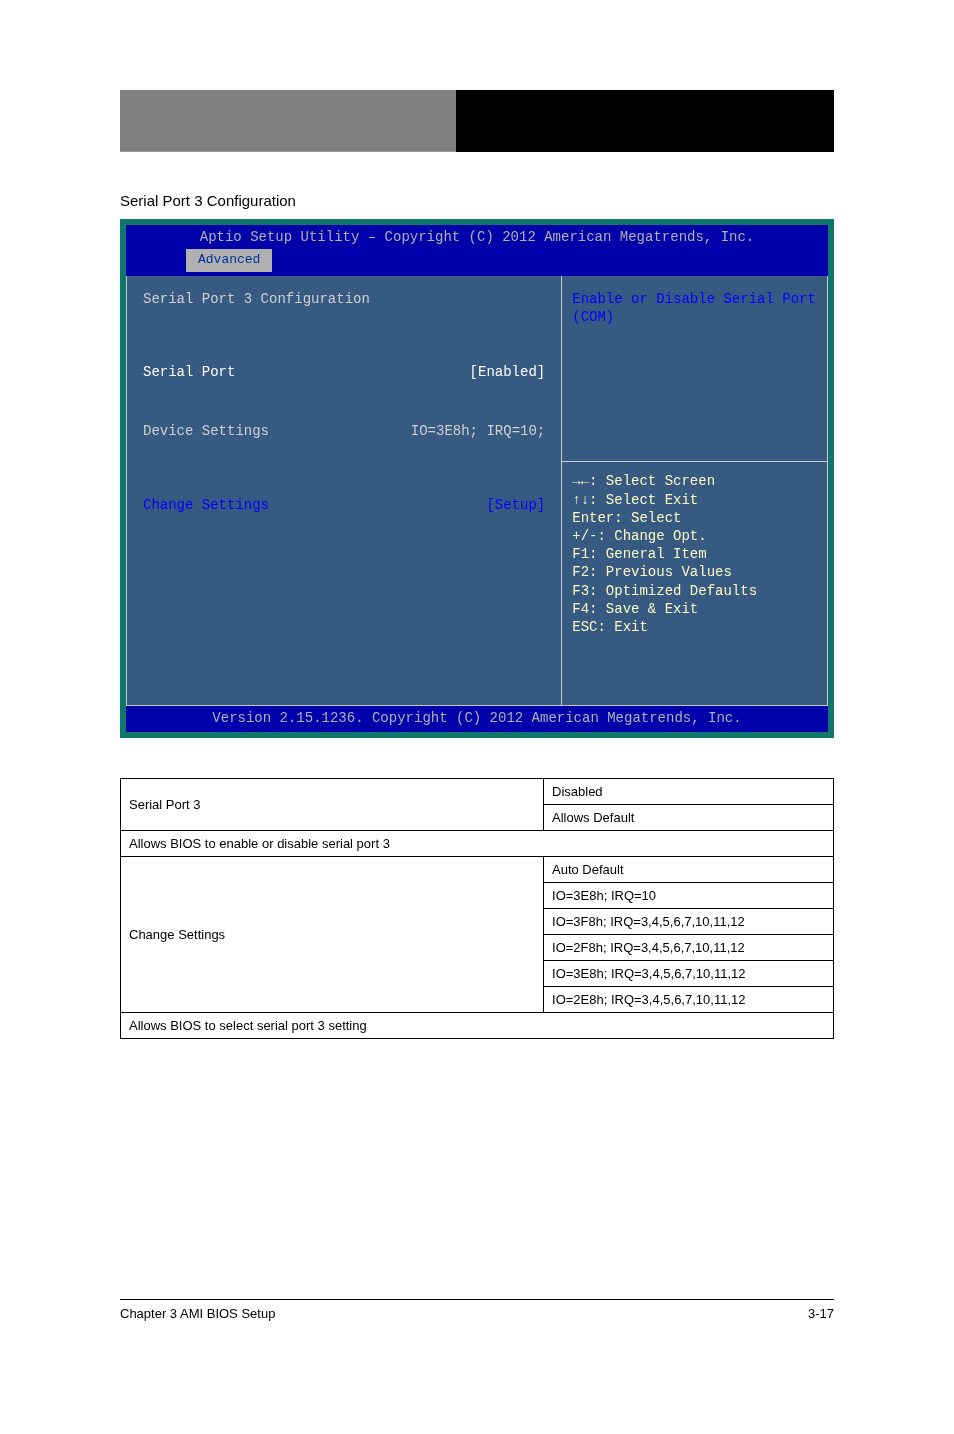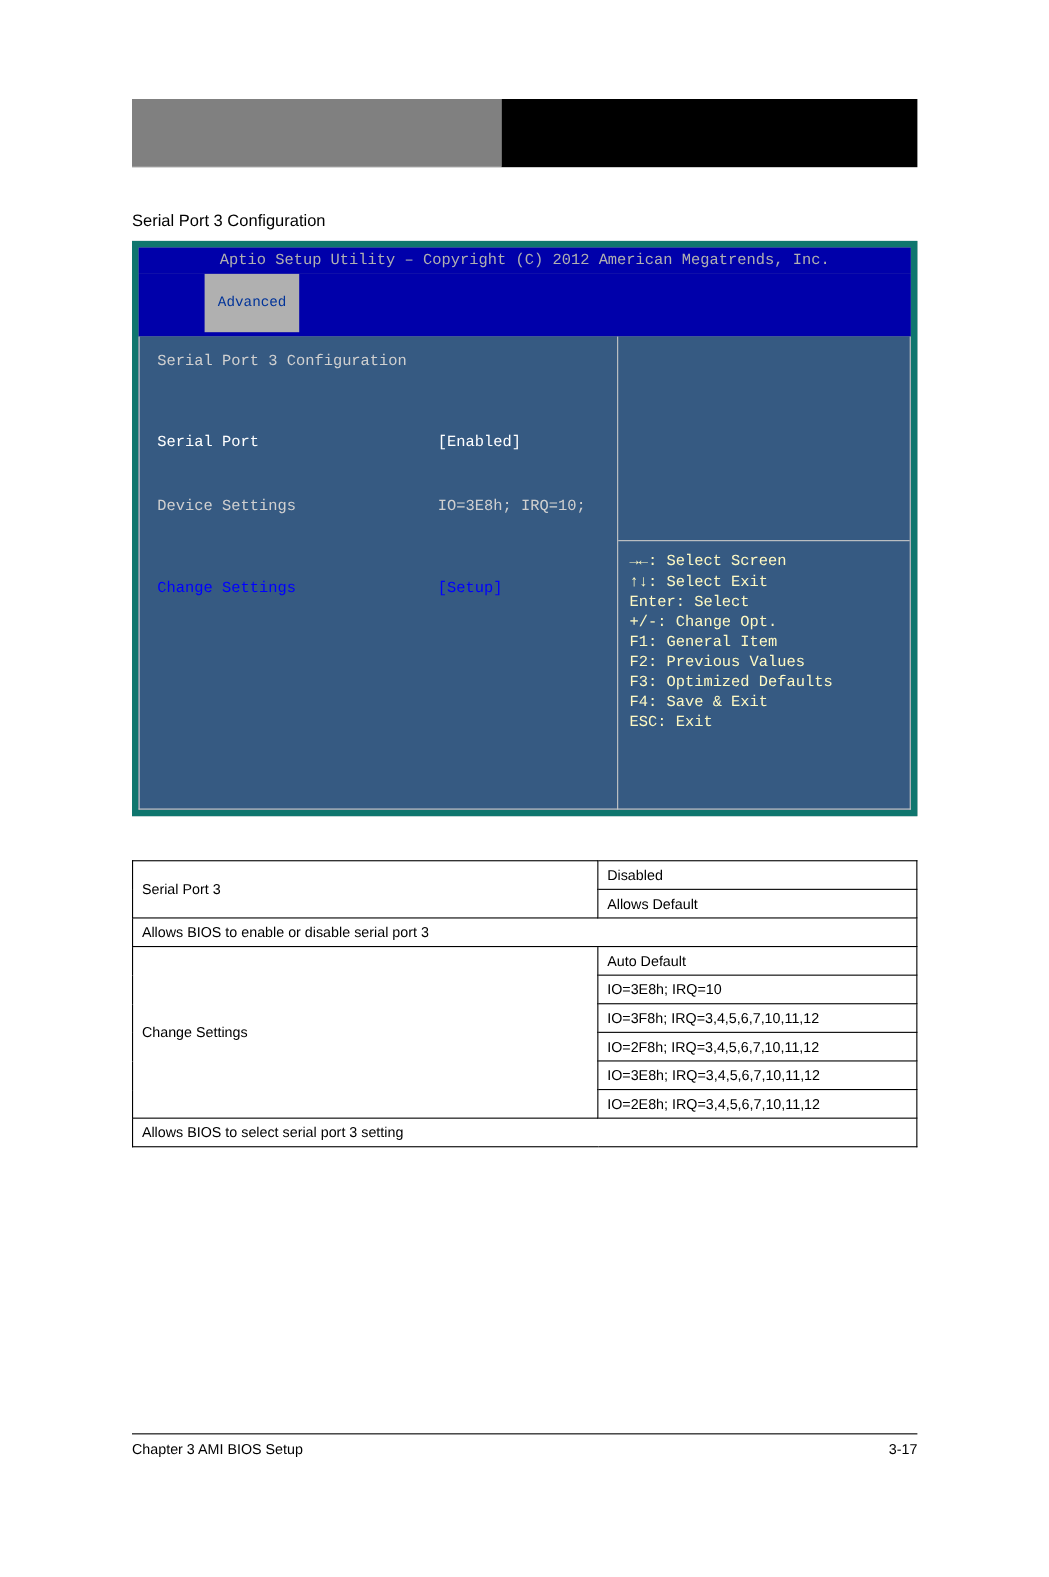--- a/index.html
+++ b/index.html
@@ -58,21 +58,21 @@
     padding: 3px 0;
   }
   .bios-tabs {
     background: #0000aa;
     padding: 0 60px 4px 60px;
     display:flex;
   }
   .bios-tab {
     background: #b0b0b0;
     color: #003399;
-    padding: 18px 12px;
+    padding: 3px 12px;
     margin-right: 4px;
     font-size:13px;
     font-family:Liberation Mono, monospace;
   }
   .bios-body {
     display: flex;
     background: #0066cc;
     background: #3366aa;
     background: #336699;
   }
@@ -204,21 +204,21 @@
   
   .bios-left, .bios-right{
     background:#365a82;
   }
 
   .bios-row {
     display:flex;
     margin-top:41px;
   }
   .bios-label { flex:0 0 255px; }
-  .bios-value { flex:1; }
+  .bios-value { flex:1;text-align:right; }
   .highlight-sel { color:#fff; }
   .link-item { color:#88bbff; color:#6aa8ff; color:#4a88ff; }
   .link-item { color:#2a60ff; }
   .link-item { color:#0044ff; }
   .link-item { color:#0033ee; }
   .link-item { color:#0022dd; }
   .link-item { color:#0011cc; }
   .link-item { color:#0000cc; }
   .link-item { color:#0000aa; }
   .link-item { color:#3341ff; }
@@ -300,36 +300,38 @@
           <span class="bios-label">Device Settings</span>
           <span class="bios-value">IO=3E8h; IRQ=10;</span>
         </div>
         <div style="height:14px"></div>
         <div class="bios-row link-item">
           <span class="bios-label">Change Settings</span>
           <span class="bios-value">[Setup]</span>
         </div>
       </div>
       <div class="bios-right">
+        <div class="desc">Enable or Disable Serial Port (COM)</div>
         <div style="flex:1"></div>
         <hr>
         <div class="legend">
           <div>→←: Select Screen</div>
           <div>↑↓: Select Exit</div>
           <div>Enter: Select</div>
           <div>+/-: Change Opt.</div>
           <div>F1: General Item</div>
           <div>F2: Previous Values</div>
           <div>F3: Optimized Defaults</div>
           <div>F4: Save &amp; Exit</div>
           <div>ESC: Exit</div>
         </div>
         <div style="height:55px"></div>
       </div>
     </div>
+    <div class="bios-footer">Version 2.15.1236. Copyright (C) 2012 American Megatrends, Inc.</div>
   </div>
 
   <table class="opts-table">
     <tbody>
         <tr>
       <td class="wide" rowspan="2">Serial Port 3</td>
       <td>Disabled</td>
     </tr>
     <tr>
       <td>Allows    Default</td>

